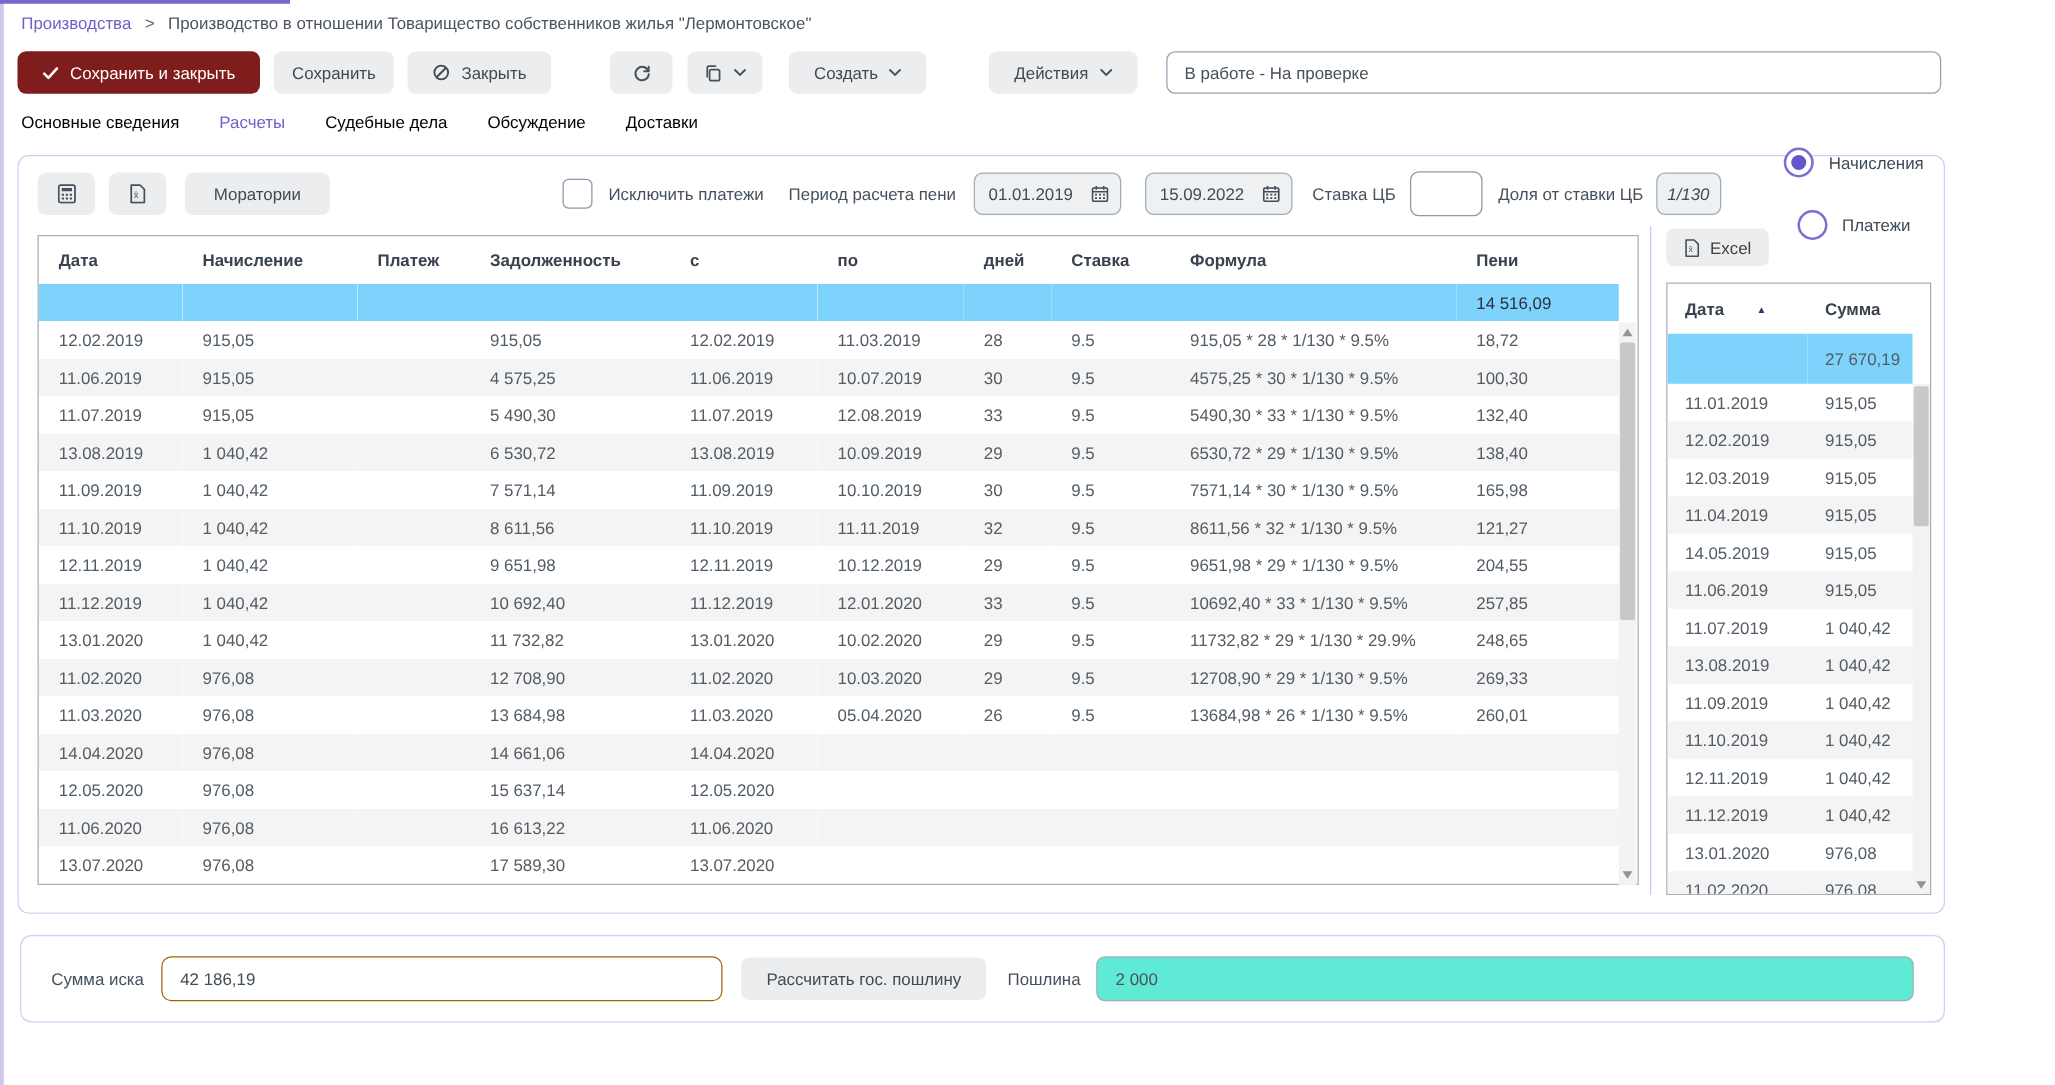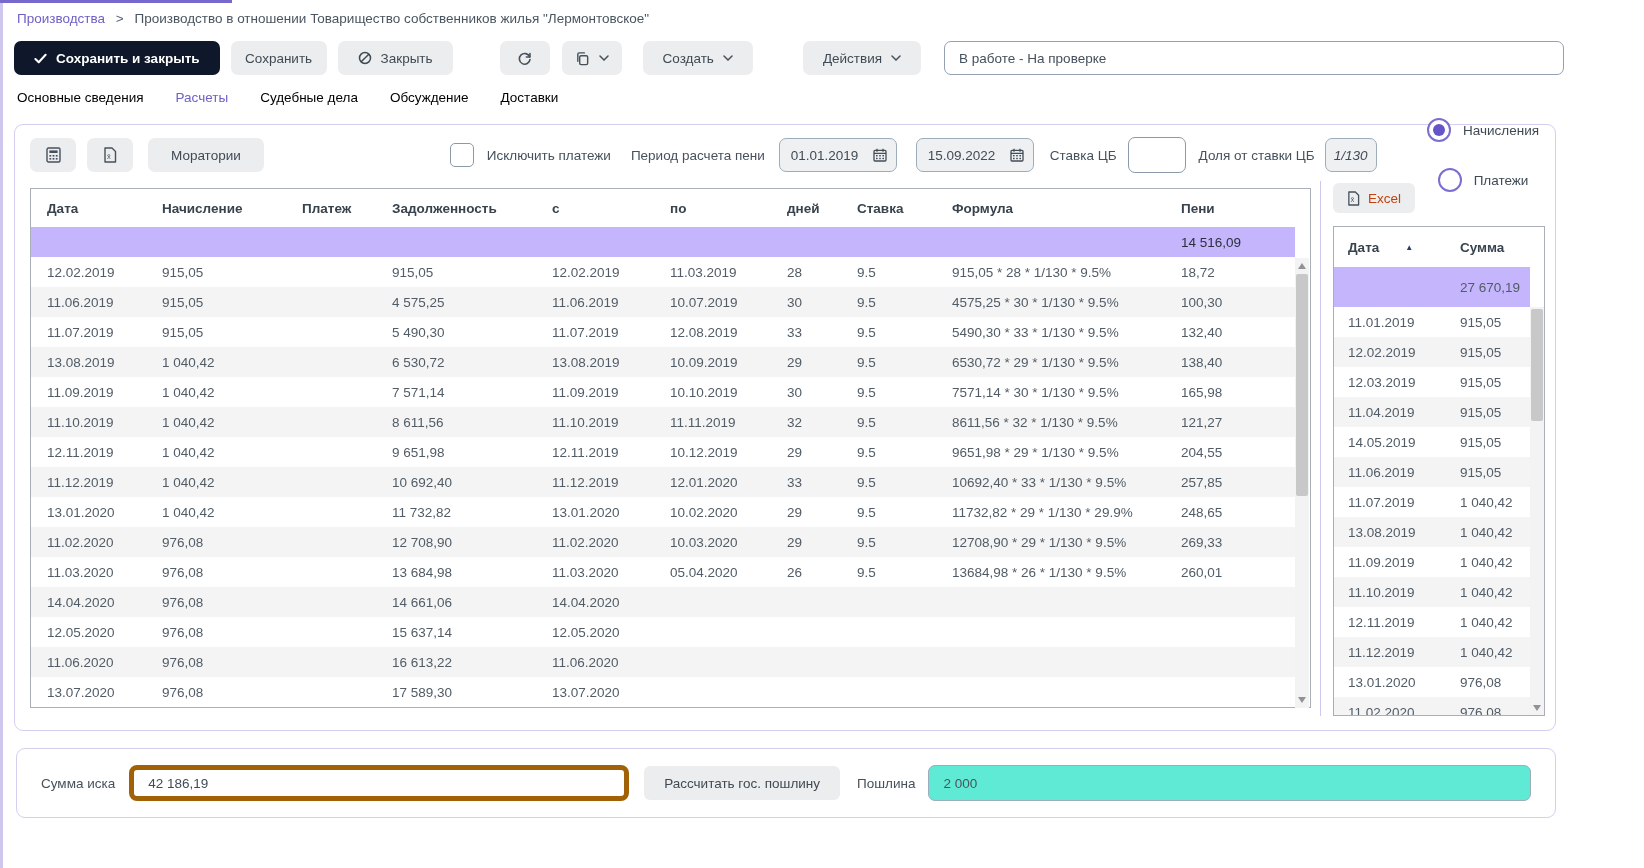--- a/index.html
+++ b/index.html
@@ -17,21 +17,21 @@
   .crumb-link { color:#6e61c6; cursor:pointer; }
   .crumb-sep { margin:0 7px; color:#5a6570; }
 
   
   .toolbar { display:flex; align-items:center; margin:15px 0 0 14px; }
   .btn {
     height:34px; border:none; border-radius:7px; background:#ecedee; color:#3f4a54;
     font-family:inherit; font-size:13.5px; display:inline-flex; align-items:center;
     justify-content:center; padding:0 20px; cursor:pointer; white-space:nowrap;
   }
-  .btn-primary { background:#0f172a; color:#fff; font-weight:bold; }
+  .btn-primary { background:#7f1d1d; color:#fff; font-weight:normal; }
   .btn .bicon { margin-right:9px; display:inline-flex; }
   .icon-only { padding:0; width:50px; }
   .chev { margin-left:9px; display:inline-flex; }
   .status-box {
     margin-left:23px; width:620px; height:34px; border:1px solid #93a1b1; border-radius:7px;
     display:flex; align-items:center; padding:0 14px; color:#45505b; background:#fff;
   }
 
   
   .tabs { display:flex; gap:32px; margin:15px 0 0 17px; font-size:13.5px; }
@@ -78,21 +78,21 @@
   .left-col { width:1283px; }
   .table-frame { margin-top:7px; border:1px solid #a9afb8; position:relative; width:1281px; background:#fff; }
   table.grid { border-collapse:collapse; table-layout:fixed; width:1264px; }
   table.grid th {
     height:38px; text-align:left; font-weight:bold; color:#39434e; padding:0 0 0 16px;
     font-size:13.5px; white-space:nowrap; overflow:hidden;
   }
   table.grid td {
     height:30px; padding:0 0 0 16px; color:#515c66; white-space:nowrap; overflow:hidden;
   }
-  tr.total-row { background:#c4b5fd; }
+  tr.total-row { background:#7dd3fc; }
   tr.total-row td { color:#2e2f3c; height:30px; }
   tbody.zebra tr:nth-child(even) { background:#f4f4f4; }
 
   
   .vscroll { position:absolute; width:14px; background:#f3f3f3; }
   .vscroll .arrow-up, .vscroll .arrow-down {
     position:absolute; left:3px; width:0; height:0; border-left:4px solid transparent; border-right:4px solid transparent;
   }
   .vscroll .arrow-up { top:5px; border-bottom:6px solid #8f9398; }
   .vscroll .arrow-down { bottom:5px; border-top:6px solid #8f9398; }
@@ -100,42 +100,42 @@
   .main-scroll { right:1px; top:69px; height:450px; }
   .main-scroll .thumb { top:16px; height:222px; }
   .side-scroll { right:0; top:80px; height:409px; }
   .side-scroll .thumb { top:2px; height:112px; }
 
   
   .right-col { margin-left:9px; border-left:1px solid #cfc7ed; padding-left:12px; padding-top:2px; }
   .excel-btn {
     height:30px; background:#ecedee; border:none; border-radius:6px; display:inline-flex;
     align-items:center; gap:8px; padding:0 14px; font-family:inherit; font-size:13.5px;
-    color:#c2410c; cursor:pointer;
+    color:#404040; cursor:pointer;
   }
   .side-frame {
     margin-top:13px; width:212px; height:490px; border:1px solid #a9afb8; position:relative;
     overflow:hidden; background:#fff;
   }
   table.side-grid { border-collapse:collapse; table-layout:fixed; width:196px; }
   table.side-grid th {
     height:40px; text-align:left; font-weight:bold; color:#39434e; padding:0 0 0 14px; font-size:13.5px;
   }
   table.side-grid td { height:30px; padding:0 0 0 14px; color:#515c66; white-space:nowrap; }
   table.side-grid tr.total-row td { height:40px; }
   .sort-arrow { display:inline-block; margin-left:26px; color:#2e3a64; font-size:8px; vertical-align:2px; cursor:pointer; }
 
   
   .bottom-panel {
     margin:17px 14px 0 16px; width:1540px; height:70px; border:1px solid #d6cef0; border-radius:9px;
     display:flex; align-items:center; padding:0 24px;
   }
   .claim-label { color:#46515c; margin-right:14px; }
   .claim-input {
-    width:500px; height:36px; border:5px solid #a16207; border-radius:8px; background:#fff;
+    width:449px; height:36px; border:1px solid #a16207; border-radius:8px; background:#fff;
     font-family:inherit; font-size:13.5px; padding:0 14px; color:#414c57;
   }
   .fee-btn { margin-left:15px; height:34px; border-radius:6px; }
   .fee-label { margin-left:17px; margin-right:13px; color:#46515c; }
   .fee-field {
     flex:1; height:36px; background:#5eead4; border:1px solid #9cadbc; border-radius:7px;
     display:flex; align-items:center; padding:0 14px; color:#4a555f;
   }
   svg { display:block; }
 </style>

